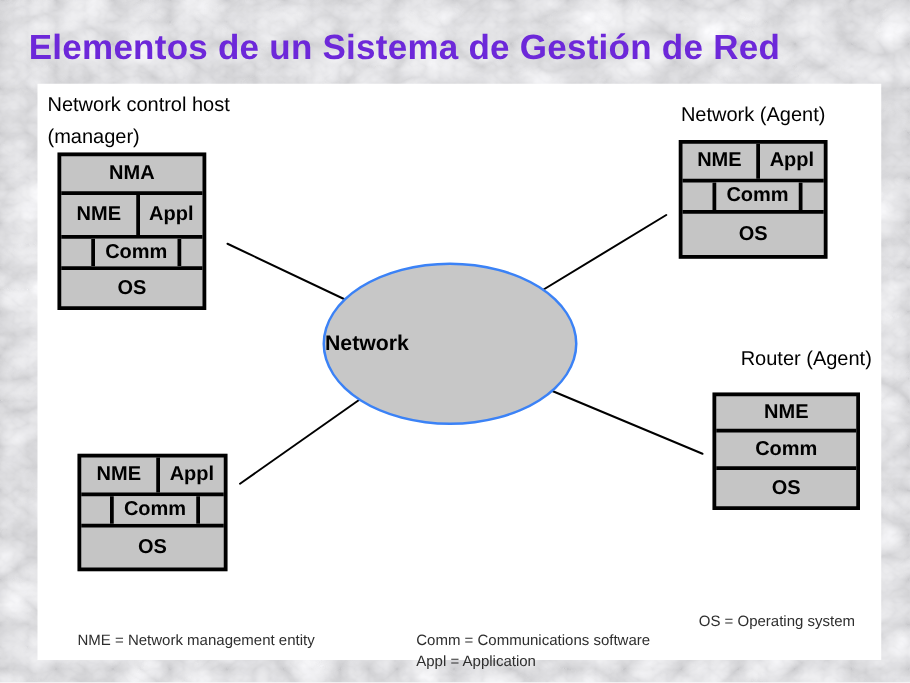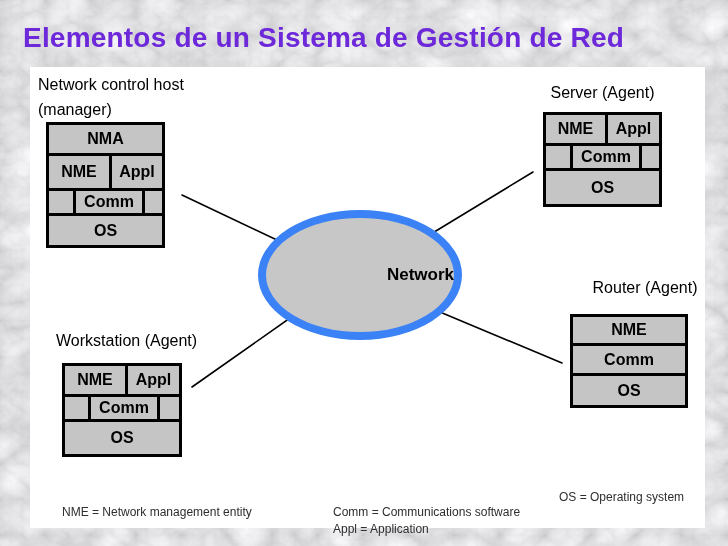--- a/index.html
+++ b/index.html
@@ -70,22 +70,22 @@
   .workstation-box .band-comm { height:25px; }
   .workstation-box .cell-nme { width:63px; border-right:3px solid #000; }
   .workstation-box .commbox { left:23px; width:72px; }
 
   .router-box { left:570px; top:314px; width:118px; height:94px; }
   .router-box .band-nme { height:29px; }
   .router-box .band-comm2 { height:30px; }
 
   .network-ellipse {
     position:absolute; left:258px; top:210px; width:204px; height:130px;
-    border-radius:50%; background:#c7c7c7; border:8px solid #3b82f6;
-    box-sizing:border-box; display:flex; align-items:center; justify-content:flex-end;
+    border-radius:50%; background:#c7c7c7; border:2px solid #3b82f6;
+    box-sizing:border-box; display:flex; align-items:center; justify-content:flex-start;
     font-weight:bold; font-size:17px; color:#000;
   }
   .legend-item {
     position:absolute; font-size:12px; color:#2e2e2e; white-space:nowrap;
   }
   .lg-0 { left:62px;  top:490px; }
   .lg-1 { left:62px;  top:505px; }
   .lg-2 { left:333px; top:490px;margin-top:32px; }
   .lg-3 { left:333px; top:505px; }
   .lg-4 { left:559px; top:490px; }
@@ -131,37 +131,36 @@
     <div class="band band-split split bb">
       <div class="cell cell-nme">NME</div>
       <div class="cell cell-appl">Appl</div>
     </div>
     <div class="band band-comm bb">
       <div class="commbox">Comm</div>
     </div>
     <div class="band band-os">OS</div>
   </div>
 
-  <div class="device-label server-label">Server (Agent)</div>
+  <div class="device-label server-label">Network (Agent)</div>
   <div class="devbox server-box">
     <div class="band band-split split bb">
       <div class="cell cell-nme">NME</div>
       <div class="cell cell-appl">Appl</div>
     </div>
     <div class="band band-comm bb">
       <div class="commbox">Comm</div>
     </div>
     <div class="band band-os">OS</div>
   </div>
 
   <div class="network-ellipse">
     <span>Network</span>
   </div>
 
-  <div class="device-label workstation-label">Workstation (Agent)</div>
   <div class="devbox workstation-box">
     <div class="band band-split split bb">
       <div class="cell cell-nme">NME</div>
       <div class="cell cell-appl">Appl</div>
     </div>
     <div class="band band-comm bb">
       <div class="commbox">Comm</div>
     </div>
     <div class="band band-os">OS</div>
   </div>

